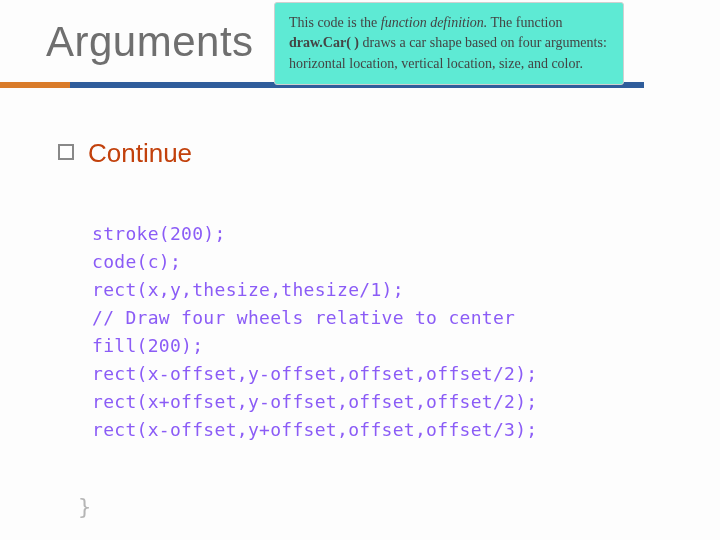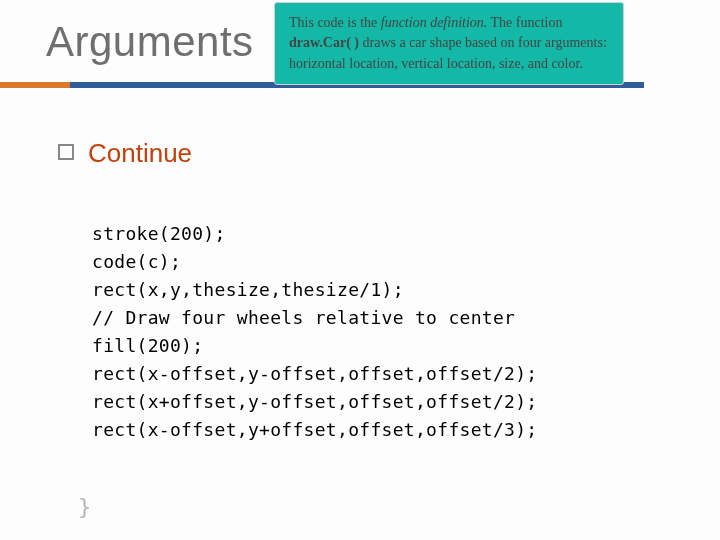--- a/index.html
+++ b/index.html
@@ -2,24 +2,24 @@
 <html><head>
 <meta charset="utf-8">
 <style>
   html,body{margin:0;padding:0;width:720px;height:540px;background:#fdfdfd;font-family:Arial,Helvetica,sans-serif;overflow:hidden}
   .slide{position:relative;width:644px;height:540px}
   .title{position:absolute;left:46px;top:18px;font-size:42px;color:#6f6f6f;font-weight:400;letter-spacing:.5px}
   .accent-bar{position:absolute;left:0;top:82px;width:100%;height:6px;background:#2f5d9b}
   .accent-bar::before{content:"";position:absolute;left:0;top:0;width:70px;height:6px;background:#d97b2a}
   .bullet{position:absolute;left:58px;top:138px;font-size:26px;color:#c2410c}
   .bullet .sq{display:inline-block;width:12px;height:12px;border:2px solid #888;margin-right:14px;position:relative;top:-2px}
-  .callout{position:absolute;right:20px;top:2px;width:320px;background:#14b8a6;border:1px solid #d0d0d0;border-radius:3px;padding:10px 14px;font-family:Georgia,"Times New Roman",serif;font-size:14px;line-height:1.45;color:#444}
+  .callout{position:absolute;right:20px;top:2px;width:320px;background:#5eead4;border:1px solid #d0d0d0;border-radius:3px;padding:10px 14px;font-family:Georgia,"Times New Roman",serif;font-size:14px;line-height:1.45;color:#444}
   .callout .fn-name{font-weight:700}
   .callout em{font-style:italic}
-  .code{position:absolute;left:92px;top:220px;font-family:Consolas,Menlo,monospace;font-size:18px;line-height:28px;color:#000000;letter-spacing:.3px}
+  .code{position:absolute;left:92px;top:220px;font-family:Consolas,Menlo,monospace;font-size:18px;line-height:28px;color:#8b5cf6;letter-spacing:.3px}
   .code .line{white-space:pre}
   .brace{position:absolute;left:78px;top:494px;font-family:Consolas,Menlo,monospace;font-size:22px;color:#b5b5b5}
 </style>
 </head>
 <body>
 
 <div class="slide">
 
   <div class="title">Arguments</div>
   <div class="accent-bar"></div>

